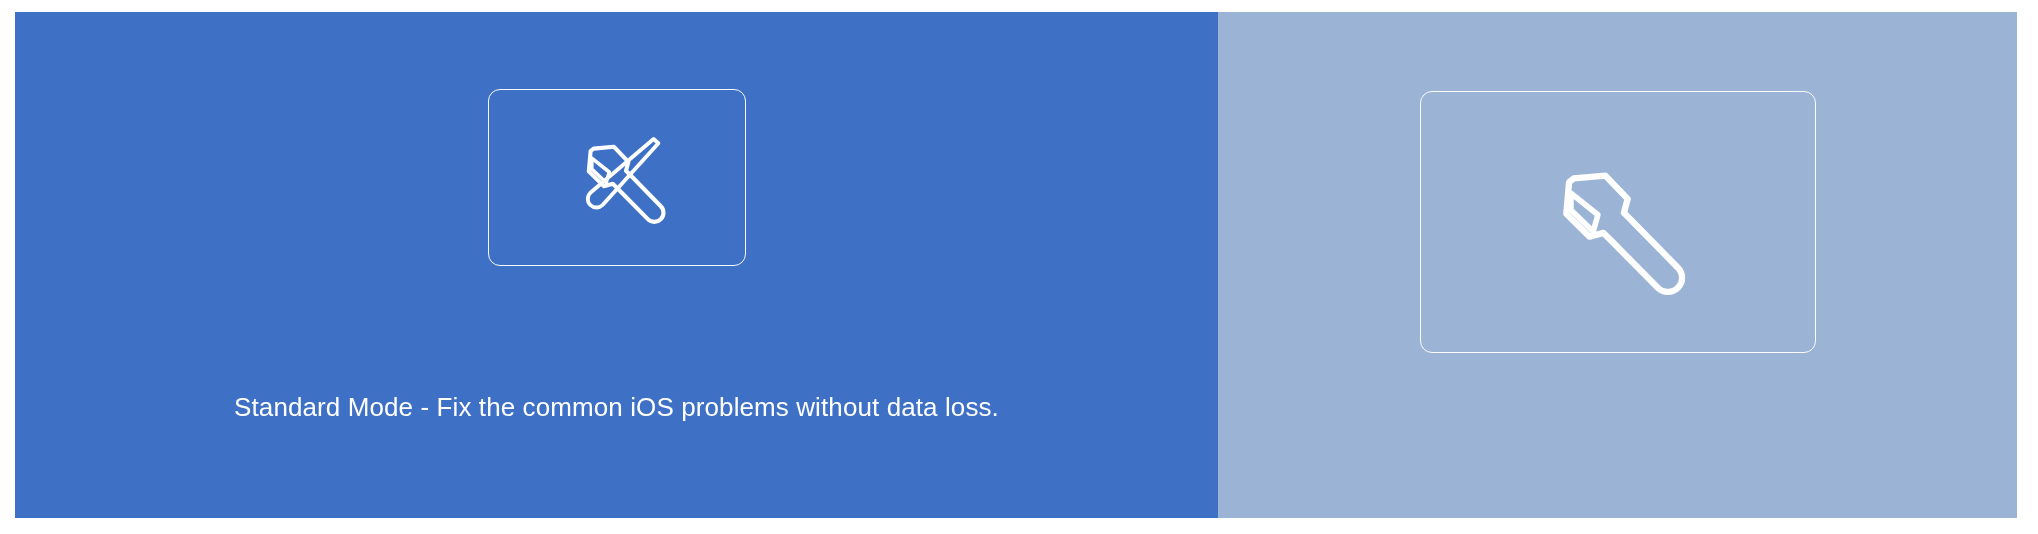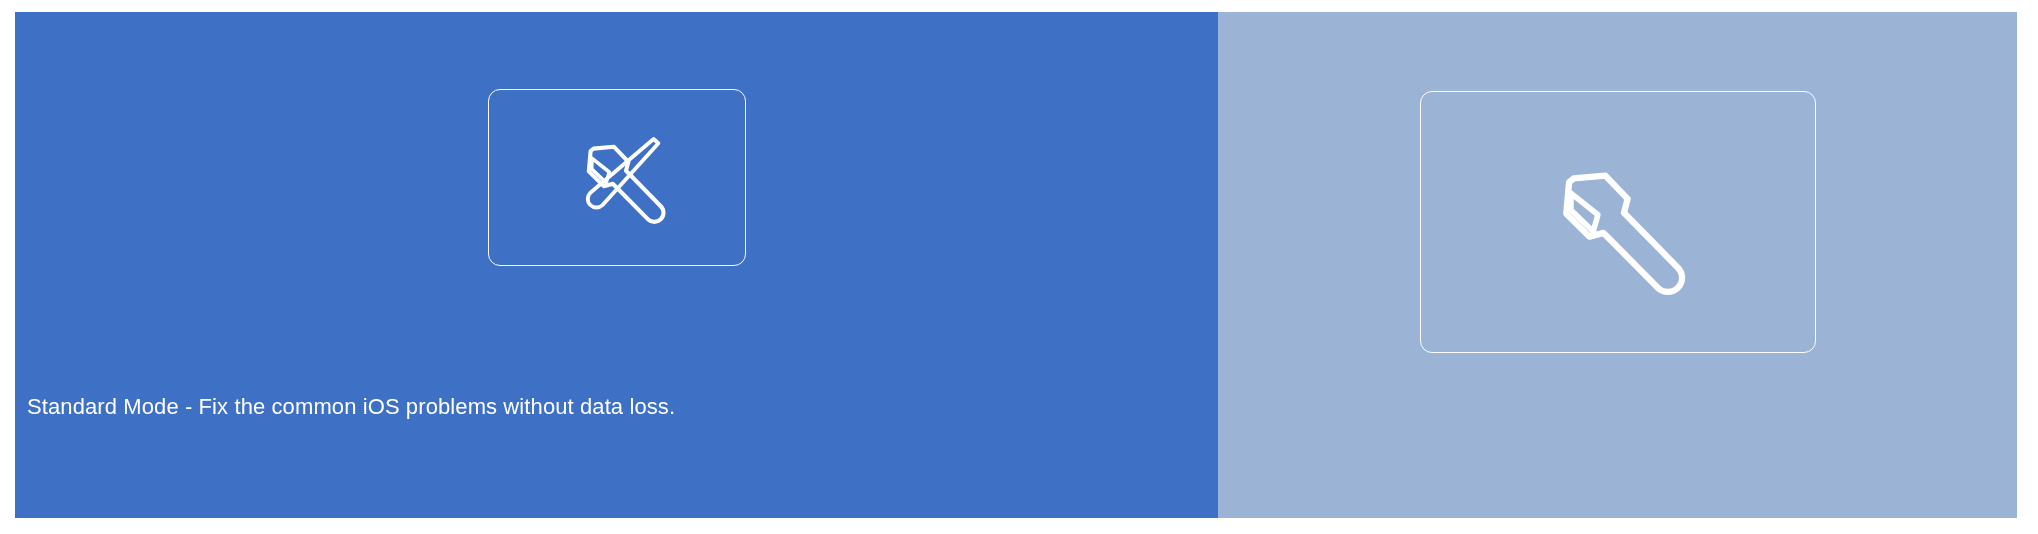--- a/index.html
+++ b/index.html
@@ -93,25 +93,26 @@
   .tool-stroke {
     fill: none;
     stroke: #ffffff;
     stroke-linecap: round;
     stroke-linejoin: round;
   }
 
   
   .caption {
     position: absolute;
-    left: 12px;
+    left: 0;
     right: 0;
     top: 378px;
+    text-align: center;
     color: #ffffff;
-    font-size: 22px;
+    font-size: 26px;
     line-height: 34px;
     letter-spacing: 0.1px;
     white-space: nowrap;
     font-weight: 400;
   }
 </style>
 </head>
 <body style="background: rgb(255, 255, 255);">
 
 <div id="stage" style="background: rgb(255, 255, 255);">

